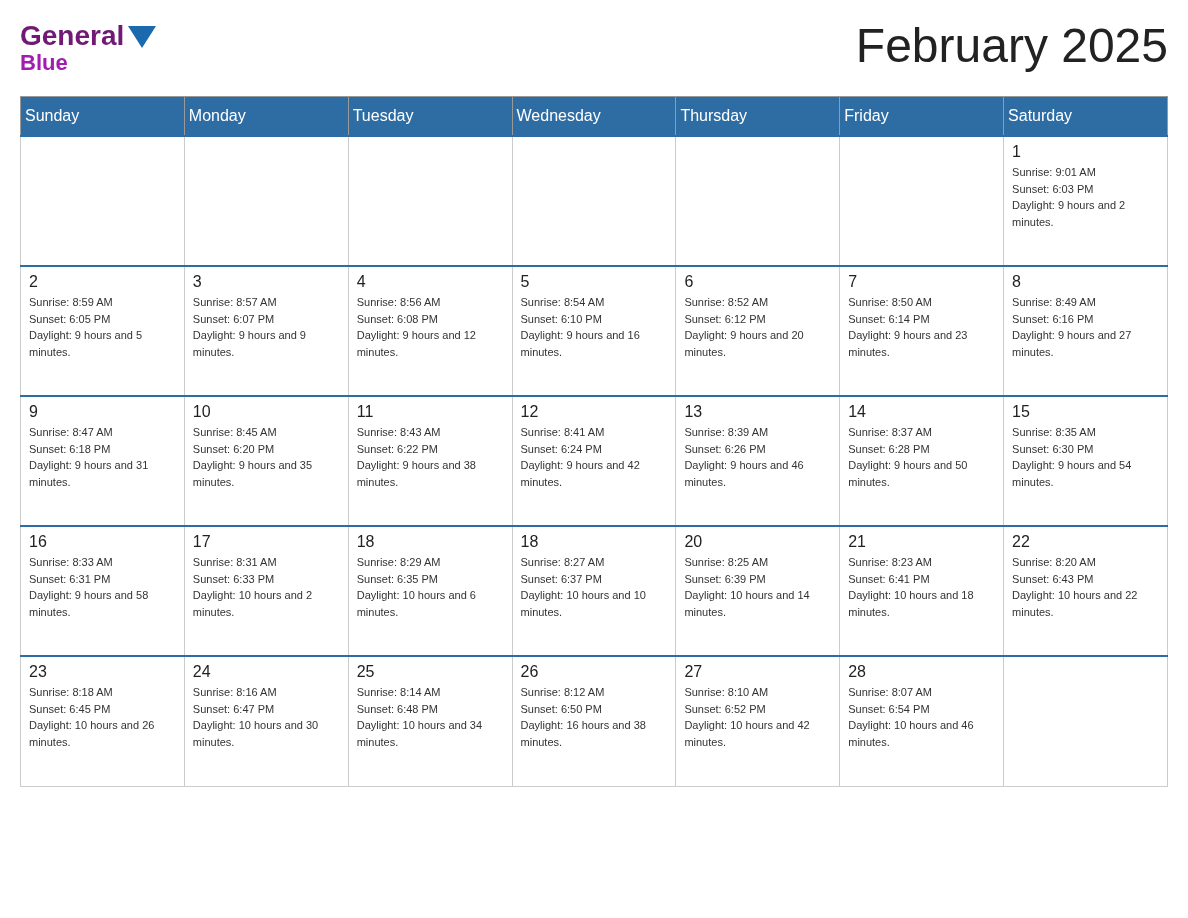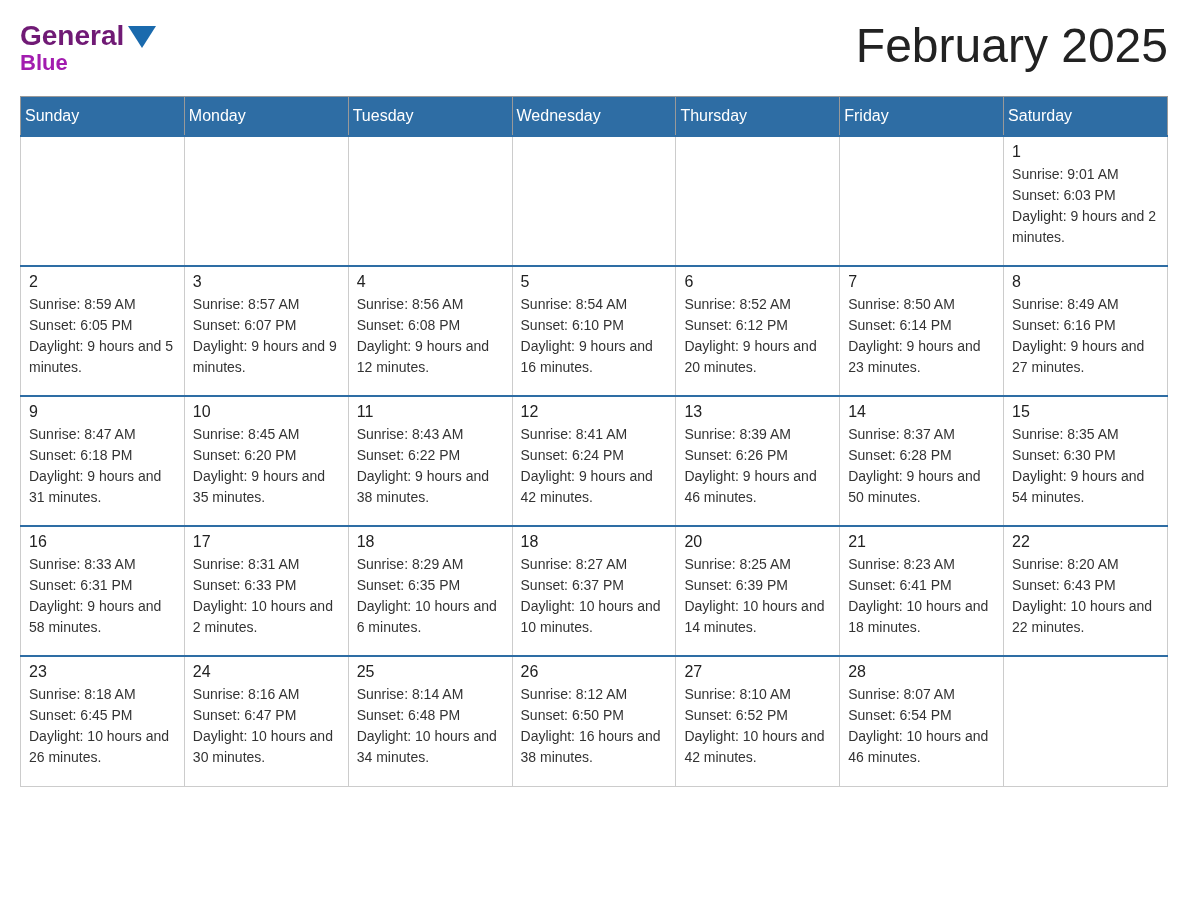--- a/index.html
+++ b/index.html
@@ -88,21 +88,21 @@
       border-top: 2px solid #2e6da4;
     }
     .day-number {
       font-size: 16px;
       font-weight: 500;
       color: #222;
       display: block;
       margin-bottom: 3px;
     }
     .day-info {
-      font-size: 14px;
+      font-size: 11px;
       color: #333;
       line-height: 1.5;
     }
     .empty-cell {
       background: #f9f9f9;
     }
   </style>
 </head>
 <body>
 

